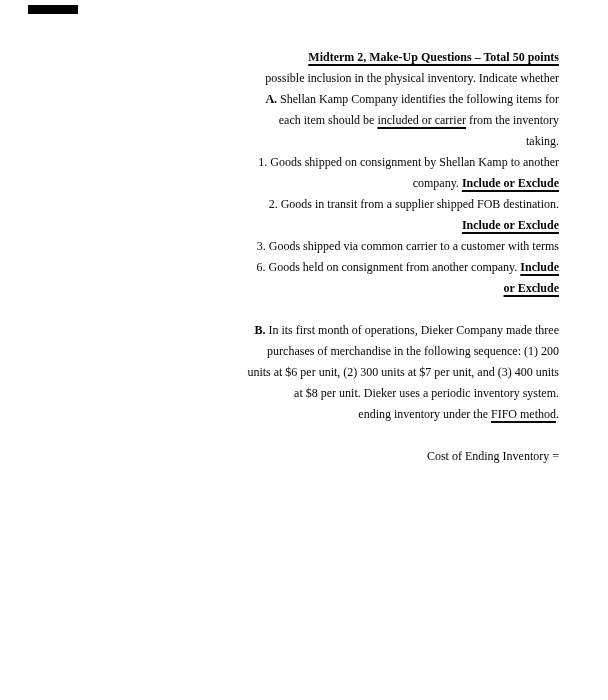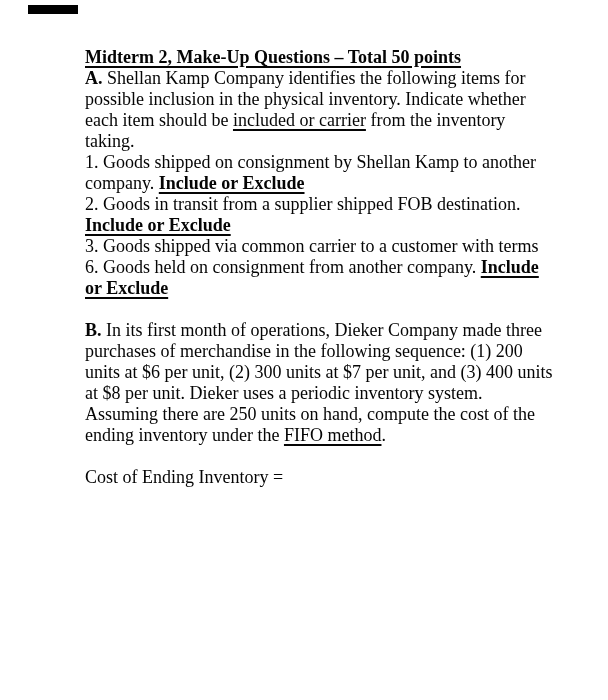--- a/index.html
+++ b/index.html
@@ -19,59 +19,59 @@
   .corner-mark {
     position: absolute;
     left: 28px;
     top: 5px;
     width: 50px;
     height: 9px;
     background: #000000;
   }
   .text-block {
     position: absolute;
-    left: 85px;
+    left: 73px;
     top: 47px;
     width: 486px;
-    font-size: 18px;
+    font-size: 12px;
     line-height: 21px;
+    text-align: right;
   }
   .line {
     white-space: pre;
     height: 21px;
   }
   .b { font-weight: bold; }
   .u {
     text-decoration: underline;
     text-underline-offset: 3px;
     text-decoration-thickness: 1.5px;
   }
   .b.u { text-decoration-thickness: 2px; }
 </style>
 </head>
 <body>
 
 <div class="page">
   <div class="corner-mark"></div>
   <div class="text-block">
       <div class="line"><span class="b u">Midterm 2, Make-Up Questions – Total 50 points</span></div>
+      <div class="line"><span>possible inclusion in the physical inventory. Indicate whether</span></div>
       <div class="line"><span class="b">A.</span><span> Shellan Kamp Company identifies the following items for</span></div>
-      <div class="line"><span>possible inclusion in the physical inventory. Indicate whether</span></div>
       <div class="line"><span>each item should be </span><span class="u">included or carrier</span><span> from the inventory</span></div>
       <div class="line"><span>taking.</span></div>
       <div class="line"><span>1. Goods shipped on consignment by Shellan Kamp to another</span></div>
       <div class="line"><span>company. </span><span class="b u">Include or Exclude</span></div>
       <div class="line"><span>2. Goods in transit from a supplier shipped FOB destination.</span></div>
       <div class="line"><span class="b u">Include or Exclude</span></div>
       <div class="line"><span>3. Goods shipped via common carrier to a customer with terms</span></div>
       <div class="line"><span>6. Goods held on consignment from another company. </span><span class="b u">Include</span></div>
       <div class="line"><span class="b u">or Exclude</span></div>
       <div class="line">&nbsp;</div>
       <div class="line"><span class="b">B.</span><span> In its first month of operations, Dieker Company made three</span></div>
       <div class="line"><span>purchases of merchandise in the following sequence: (1) 200</span></div>
       <div class="line"><span>units at $6 per unit, (2) 300 units at $7 per unit, and (3) 400 units</span></div>
       <div class="line"><span>at $8 per unit. Dieker uses a periodic inventory system.</span></div>
-      <div class="line"><span>Assuming there are 250 units on hand, compute the cost of the</span></div>
       <div class="line"><span>ending inventory under the </span><span class="u">FIFO method</span><span>.</span></div>
       <div class="line">&nbsp;</div>
       <div class="line"><span>Cost of Ending Inventory =</span></div>
     </div>
 </div>
 
 </body></html>

